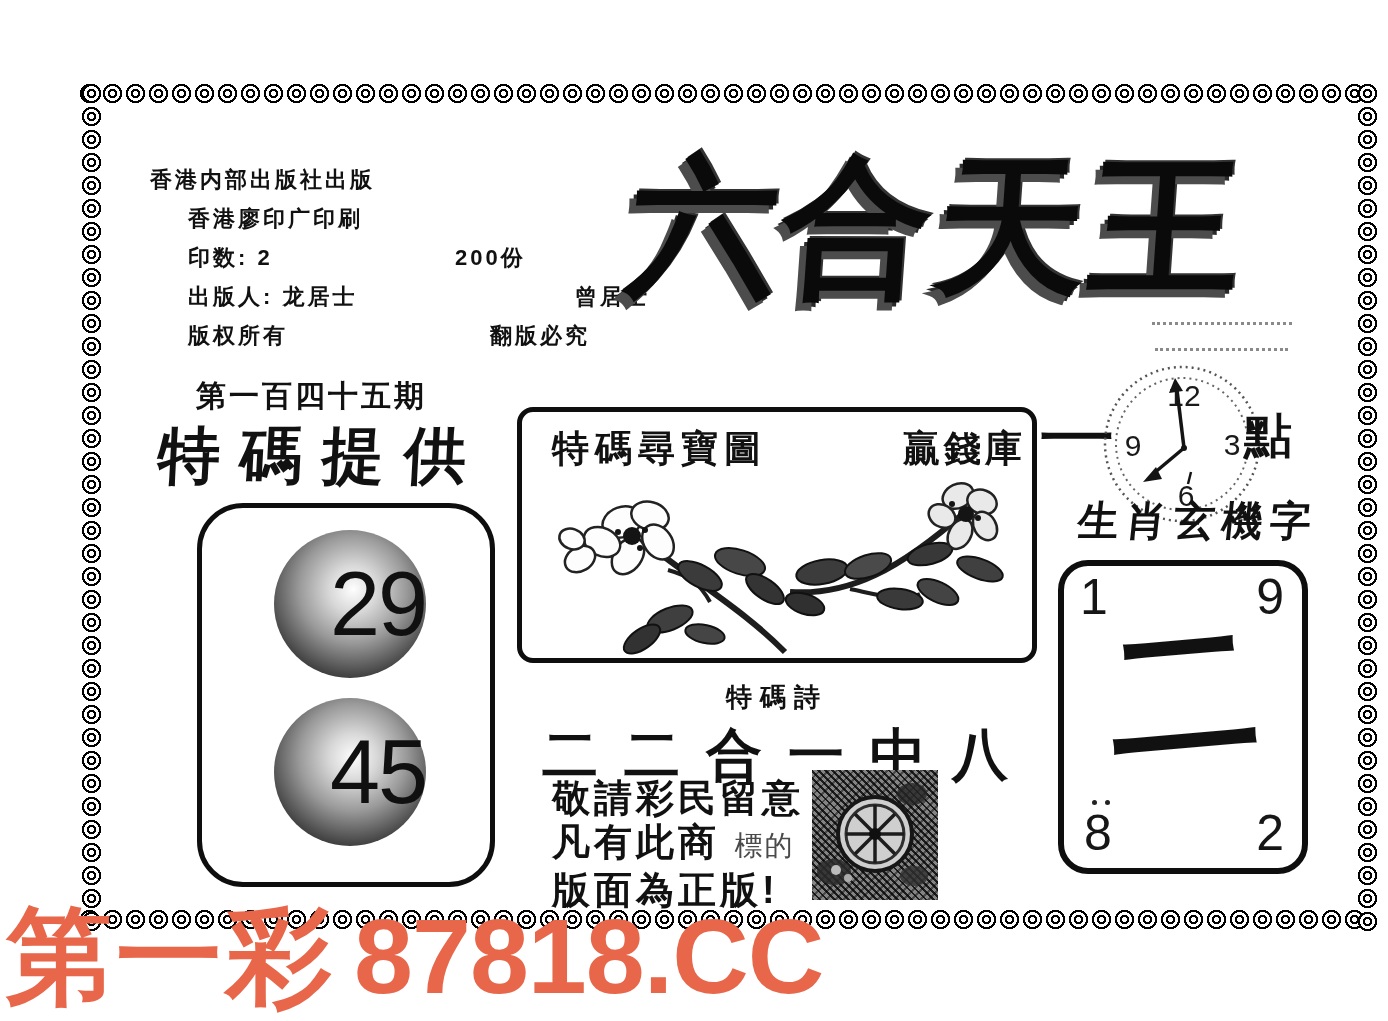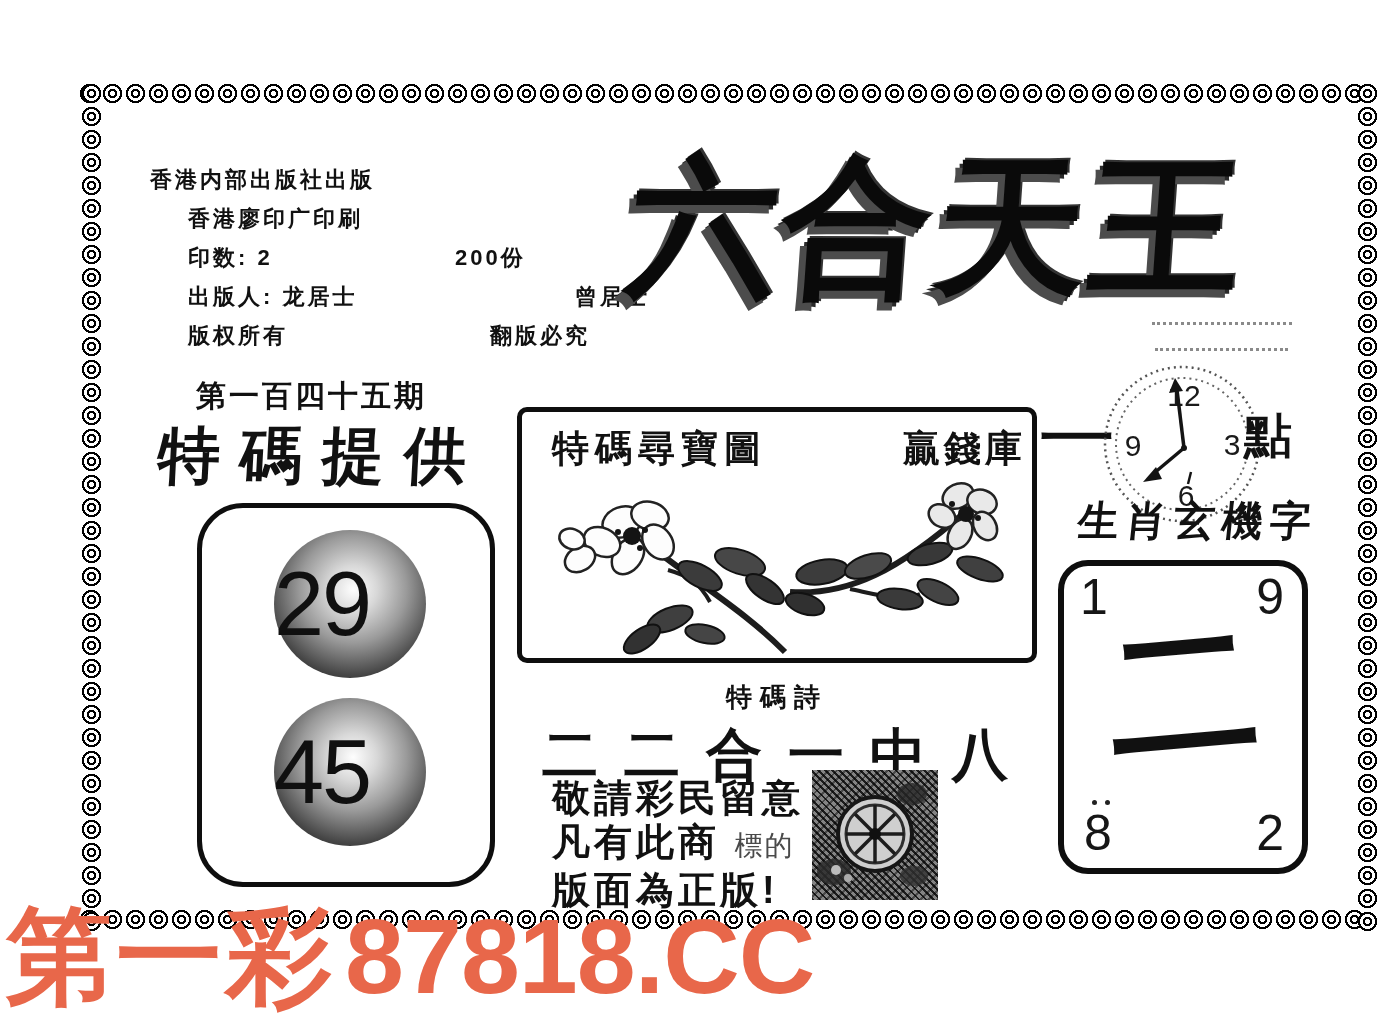--- a/index.html
+++ b/index.html
@@ -42,27 +42,27 @@
   .tigong {
     position:absolute; left:158px; top:414px; font-size:62px; font-weight:900; letter-spacing:20px;
     transform:skewX(-3deg); font-family:"Liberation Serif","DejaVu Serif",serif; white-space:nowrap;
   }
 
   
   .balls-box { position:absolute; left:197px; top:503px; width:298px; height:384px; border:5px solid #0e0e0e; border-radius:46px; }
   .ball {
     position:absolute; left:72px; width:152px; height:148px; border-radius:50%;
     background:radial-gradient(circle at 52% 40%, #fefefe 0%, #d8d8d8 20%, #9a9a9a 45%, #474747 72%, #0b0b0b 96%);
-    display:flex; align-items:center; justify-content:flex-start;
+    display:flex; align-items:center; justify-content:flex-end;
   }
   .ball.b1 { top:22px; } .ball.b2 { top:190px; }
   .ball .num { font-size:90px; font-weight:500; color:#101010; letter-spacing:-2px; }
 
   
-  .treasure { position:absolute; left:517px; top:407px; width:520px; height:256px; border:5px solid #0e0e0e; border-radius:10px; }
+  .treasure { position:absolute; left:517px; top:407px; width:520px; height:256px; border:5px solid #0e0e0e; border-radius:16px; }
   .treasure .lbl { position:absolute; top:12px; font-size:37px; font-weight:800; letter-spacing:6px; white-space:nowrap; }
   .treasure .lbl.l { left:30px; } .treasure .lbl.r { right:6px; letter-spacing:4px;margin-left:44px; }
   .flower { position:absolute; }
   .fl1 { left:28px; top:72px; } .fl2 { left:258px; top:62px; }
 
   
   .poem-title { position:absolute; left:517px; top:680px; width:520px; text-align:center; font-size:26px; font-weight:800; letter-spacing:8px; }
   .poem-line { position:absolute; left:542px; top:718px; font-size:56px; font-weight:700; letter-spacing:26px; white-space:nowrap; font-family:"Liberation Serif","DejaVu Serif",serif; }
 
   
@@ -97,21 +97,21 @@
   }
   .specks { position:absolute; left:28px; bottom:62px; width:22px; height:6px; }
   .specks i { position:absolute; width:5px; height:5px; border-radius:50%; background:#222; }
   .specks i:nth-child(2) { left:13px; }
 
   
   .watermark {
     position:absolute; left:6px; top:886px; z-index:5; white-space:nowrap;
     font-size:106px; font-weight:800; letter-spacing:-1px;
   }
-  .watermark .cjk { letter-spacing:4px; margin-right:9px; }
+  .watermark .cjk { letter-spacing:4px; margin-right:18px; }
 </style>
 </head>
 <body>
 
 <div class="page">
 
   <div class="chain top"></div>
   <div class="chain bottom"></div>
   <div class="chain left"></div>
   <div class="chain right"></div>

